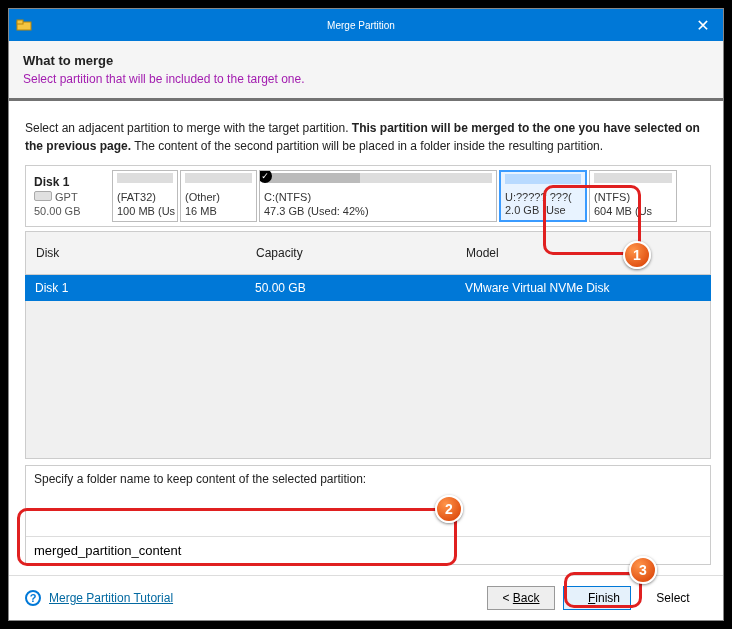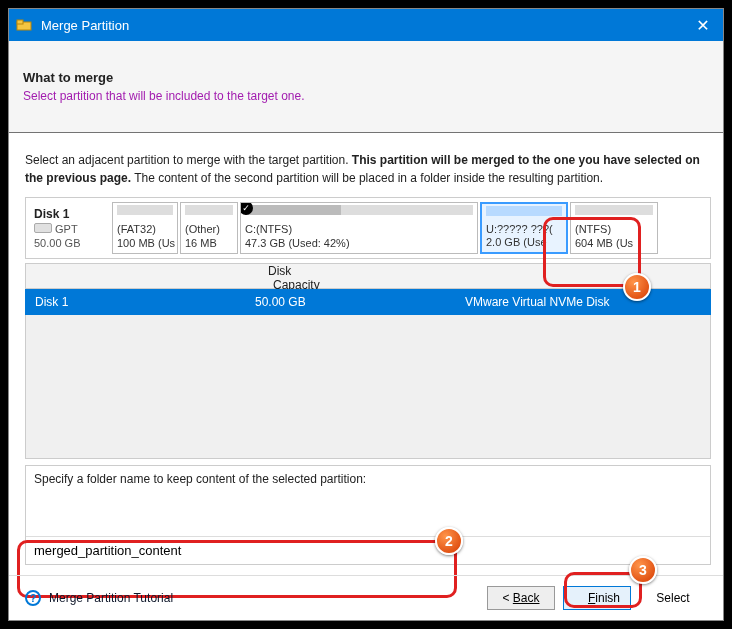--- a/index.html
+++ b/index.html
@@ -24,26 +24,26 @@
 .titlebar {
   background: #0078d7;
   color: #fff;
   height: 32px;
   display: flex;
   align-items: center;
   padding: 0 6px;
   gap: 8px;
 }
 .titlebar .icon { width: 18px; height: 18px; display: flex; align-items: center; justify-content: center; }
-.titlebar .title { flex: 1; font-size: 13px; }
+.titlebar .title { flex: 1; font-size: 10px; text-align: center; }
 .titlebar .close { width: 28px; text-align: center; font-size: 16px; cursor: pointer; }
 .header-section {
   background: #f5f5f5;
-  border-bottom: 1px solid #737373;
-  padding: 29px 14px;
+  border-bottom: 3px solid #737373;
+  padding: 12px 14px;
 }
 .header-section h1 { font-size: 13px; font-weight: 700; margin-bottom: 4px; }
 .header-section p { font-size: 12px; color: #a21caf; }
 .body-section {
   padding: 18px 12px 10px 16px;
   flex: 1;
   display: flex;
   flex-direction: column;
   position: relative;
 }
@@ -126,24 +126,23 @@
   font-size: 14px;
   display: flex;
   align-items: center;
   justify-content: center;
 }
 
 .grid-header {
   display: flex;
   background: #f3f3f3;
   border: 1px solid #ccc;
-  height: 26px;
+  height: 44px;
   font-size: 12px;
   align-items: center;
-  flex-direction: column;
 }
 .grid-header > div { padding: 0 10px; }
 .col-disk { width: 220px; }
 .col-cap  { width: 210px; }
 .col-model{ flex: 1; }
 .grid-row {
   display: flex;
   background: #0078d7;
   color: #fff;
   height: 26px;
@@ -189,21 +188,21 @@
   width: 16px; height: 16px;
   border: 2px solid #0078d7;
   border-radius: 50%;
   color: #0078d7;
   font-size: 11px;
   font-weight: 700;
   display: flex;
   align-items: center;
   justify-content: center;
 }
-.link { color: #0f172a; font-size: 12px; cursor: pointer; }
+.link { color: #0369a1; text-decoration: underline; font-size: 12px; cursor: pointer; }
 .footer .spacer { flex: 1; }
 .btn {
   min-width: 68px;
   height: 24px;
   border: 1px solid #999;
   background: #eee;
   font-size: 12px;
   padding: 0 10px;
   cursor: pointer;
   font-family: inherit;
@@ -242,21 +241,21 @@
         <span class="nm">Disk 1</span>
         <span class="scheme"><span class="disk-icon"></span><span>GPT</span></span>
         <span class="sz">50.00 GB</span>
       </div>
       <div class="part-area">
         <div class="partition" style="width:66px">
           <div class="bar"></div>
           <span class="nm">(FAT32)</span>
           <span class="sz">100 MB (Us</span>
         </div>
-        <div class="partition" style="width:58px">
+        <div class="partition" style="width:77px">
           <div class="bar"></div>
           <span class="nm">(Other)</span>
           <span class="sz">16 MB</span>
         </div>
         <div class="partition" style="width:238px">
           <span class="check">✓</span>
           <div class="bar used" style="--used:42%"></div>
           <span class="nm">C:(NTFS)</span>
           <span class="sz">47.3 GB (Used: 42%)</span>
         </div>

